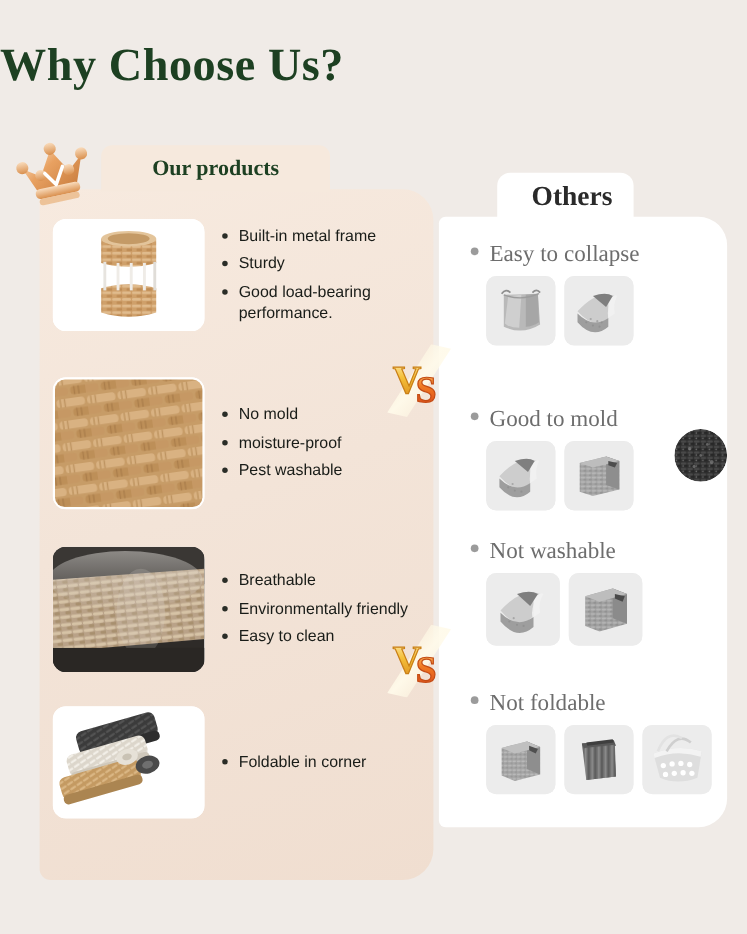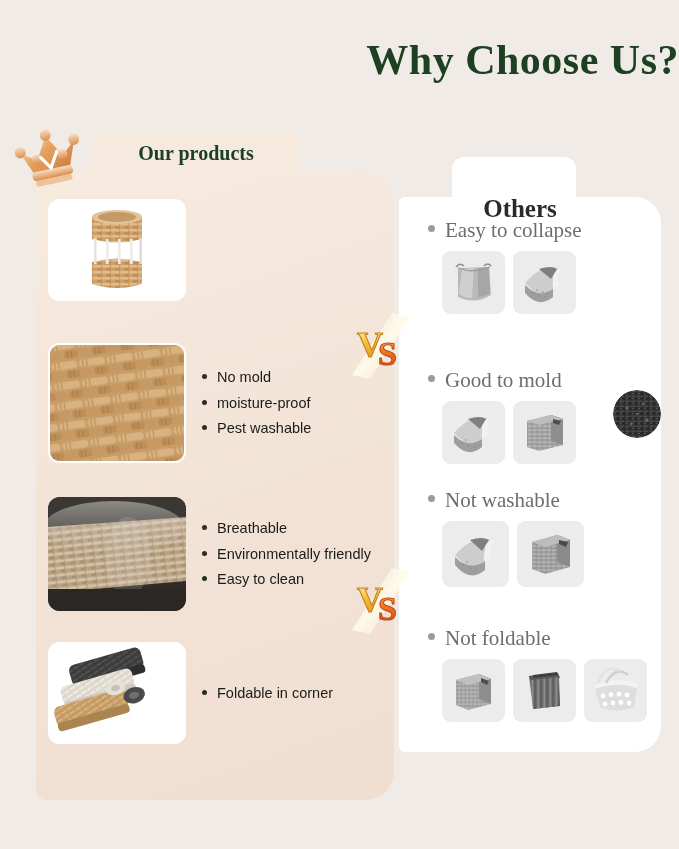--- a/index.html
+++ b/index.html
@@ -12,21 +12,21 @@
     overflow: hidden;
     position: relative;
   }
 
   
   .page-title {
     position: absolute;
     top: 36px;
     left: 0;
     width: 679px;
-    text-align: right;
+    text-align: left;
     font-family: "Liberation Serif", serif;
     font-size: 42px;
     font-weight: 700;
     color: #1d4022;
     letter-spacing: 0.5px;
   }
 
   
   .ours-panel {
     position: absolute;
@@ -144,21 +144,20 @@
     left: 452px;
     top: 158px;
     width: 136px;
     height: 42px;
     line-height: 42px;
     text-align: center;
     font-family: "Liberation Serif", serif;
     font-size: 25px;
     font-weight: 700;
     color: #2a2a2a;
-    margin-top: 30px;
   }
 
   .others-group { position: absolute; left: 421px; width: 238px; }
   .others-group.g1 { top: 218px; }
   .others-group.g2 { top: 368px; }
   .others-group.g3 { top: 488px; }
   .others-group.g4 { top: 626px; }
 
   .others-label {
     position: relative;
@@ -269,20 +268,25 @@
         <ellipse cx="69" cy="18" rx="19" ry="5" fill="#c49a66"></ellipse>
         <rect x="46" y="39" width="2.6" height="26" fill="#e7e4df"></rect>
         <rect x="58" y="40" width="2.6" height="25" fill="#efece7"></rect>
         <rect x="70" y="40" width="2.6" height="25" fill="#efece7"></rect>
         <rect x="82" y="40" width="2.6" height="25" fill="#efece7"></rect>
         <rect x="91.4" y="39" width="2.6" height="26" fill="#e0ddd8"></rect>
         <path d="M44 84 q25 8 50 0 l0 3 q-25 8 -50 0 Z" fill="#b5World" opacity="0"></path>
       </g>
     </svg>
   </div>
+  <ul class="bullets">
+    <li>Built-in metal frame</li>
+    <li>Sturdy</li>
+    <li>Good load-bearing performance.</li>
+  </ul>
 </div>
 
 <div class="ours-row r2">
   <div class="photo-card r2">
     <svg viewBox="0 0 138 120" width="138" height="120">
       <defs>
         <pattern id="weave2" width="28" height="20" patternUnits="userSpaceOnUse" patternTransform="rotate(-8)">
           <rect width="28" height="20" fill="#c79c67"></rect>
           <rect x="0" y="1" width="26" height="7.5" rx="3.5" fill="#d9b282"></rect>
           <rect x="14" y="10.5" width="26" height="7.5" rx="3.5" fill="#bd8f58"></rect>

